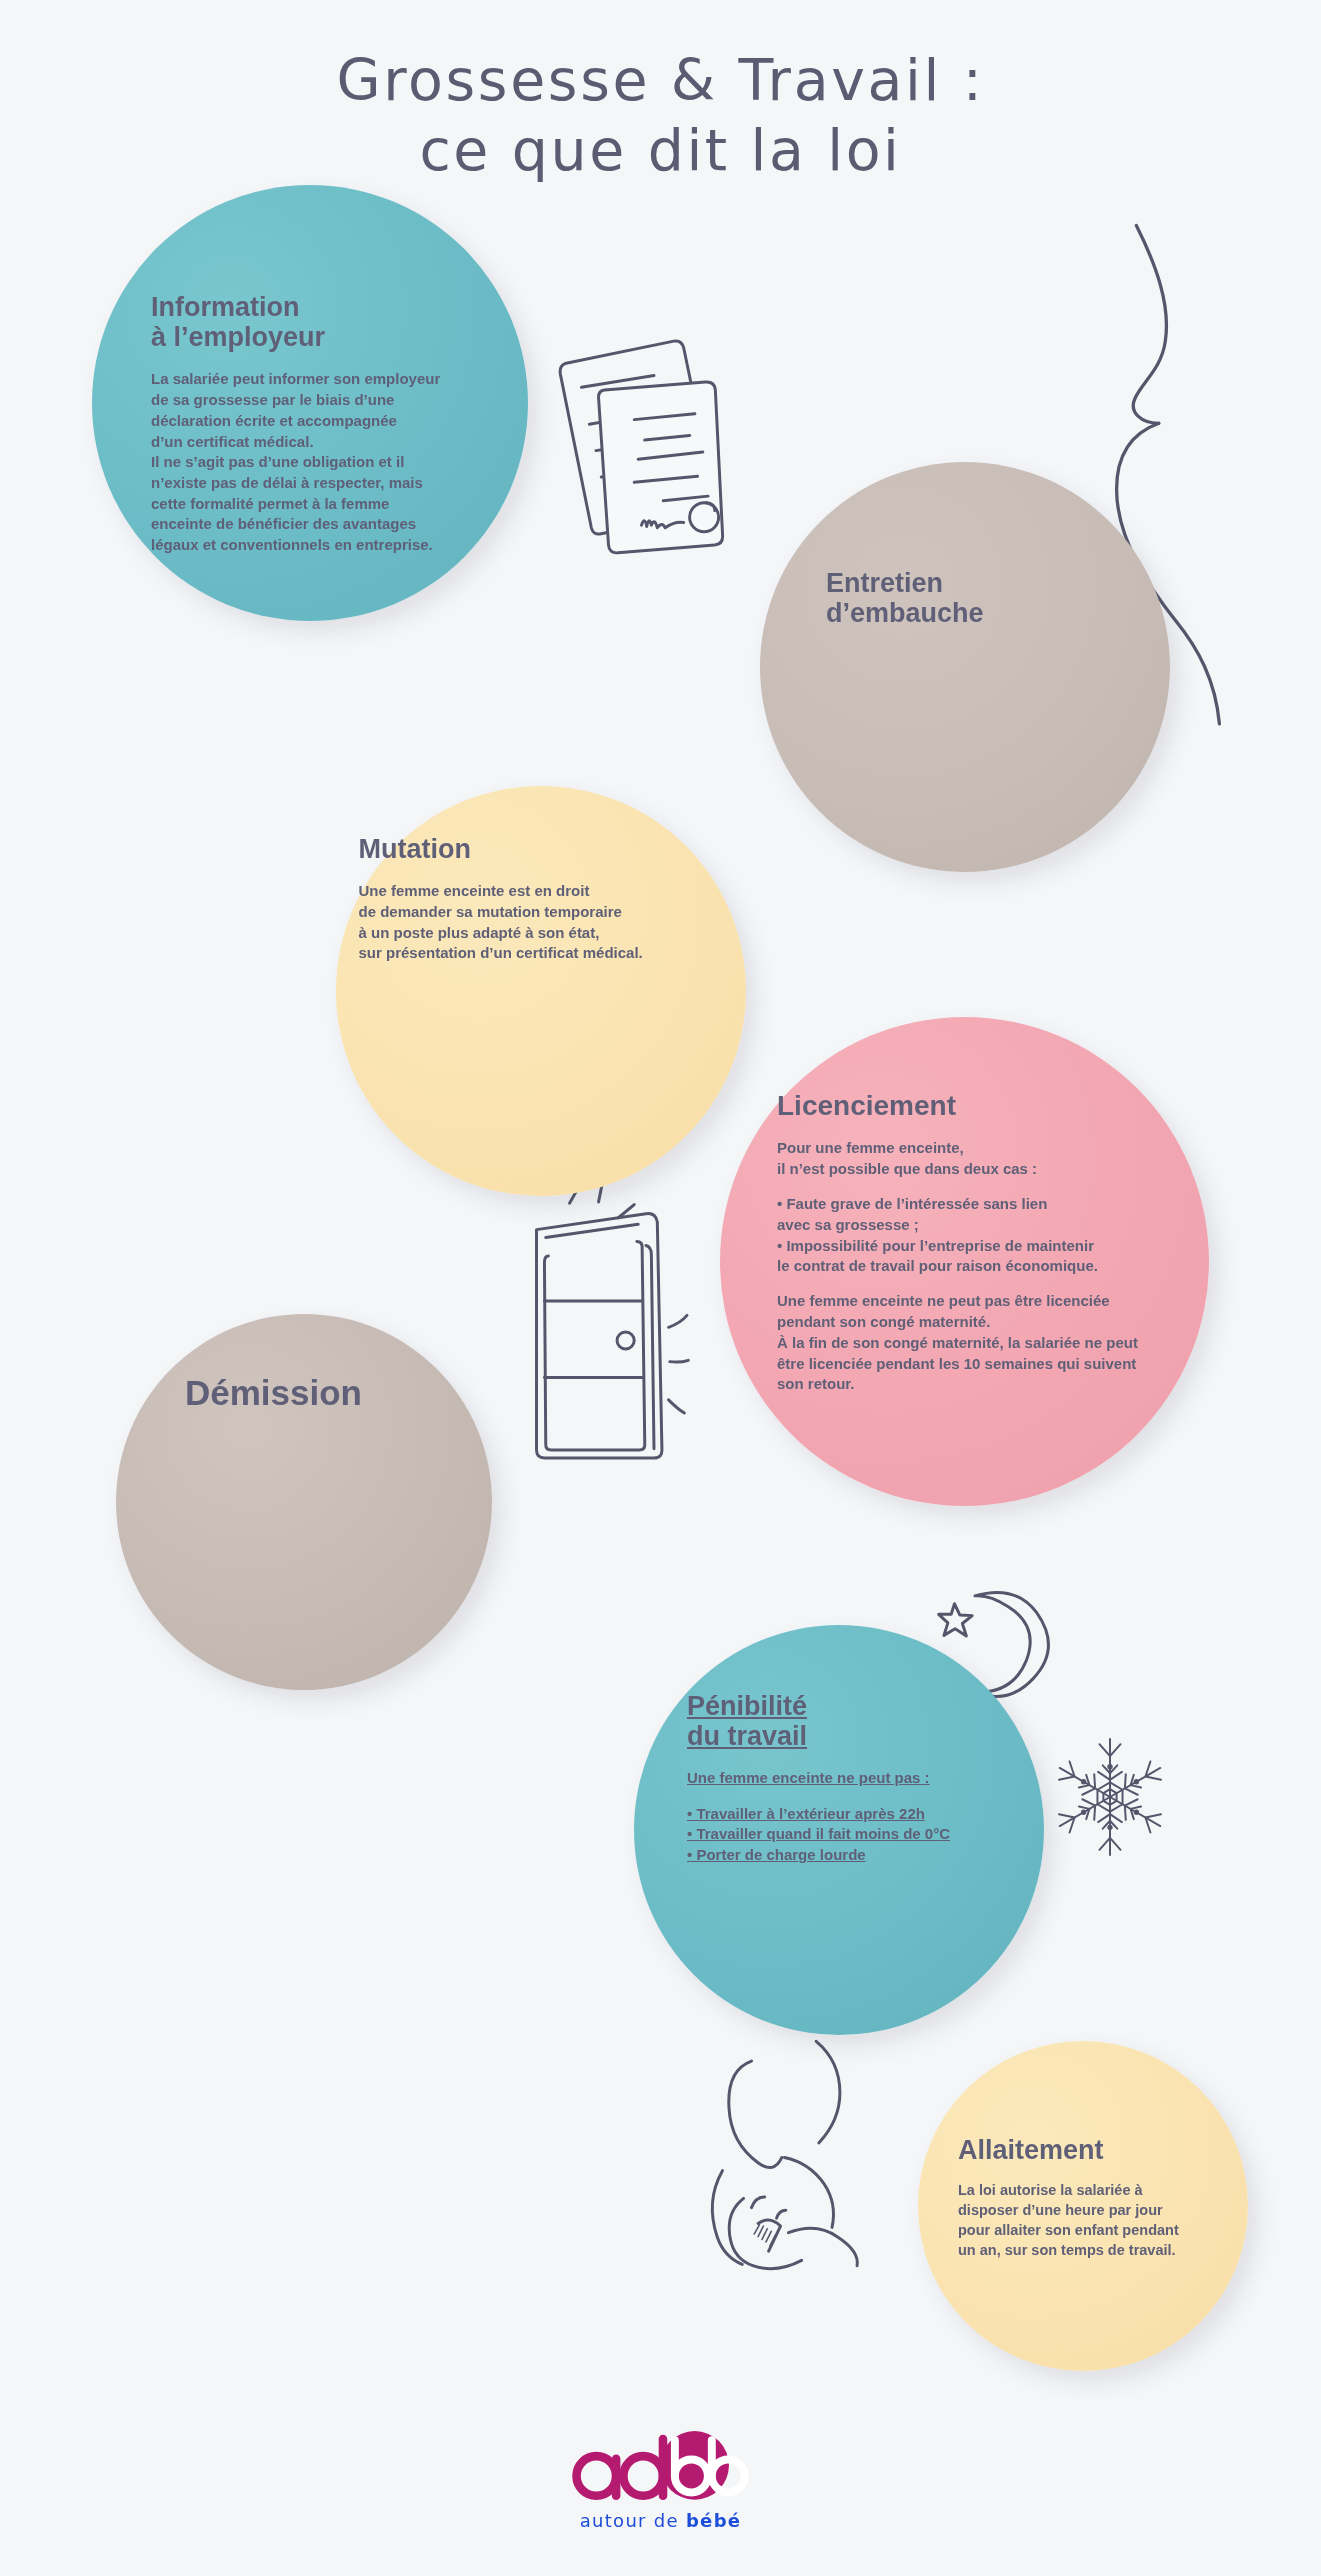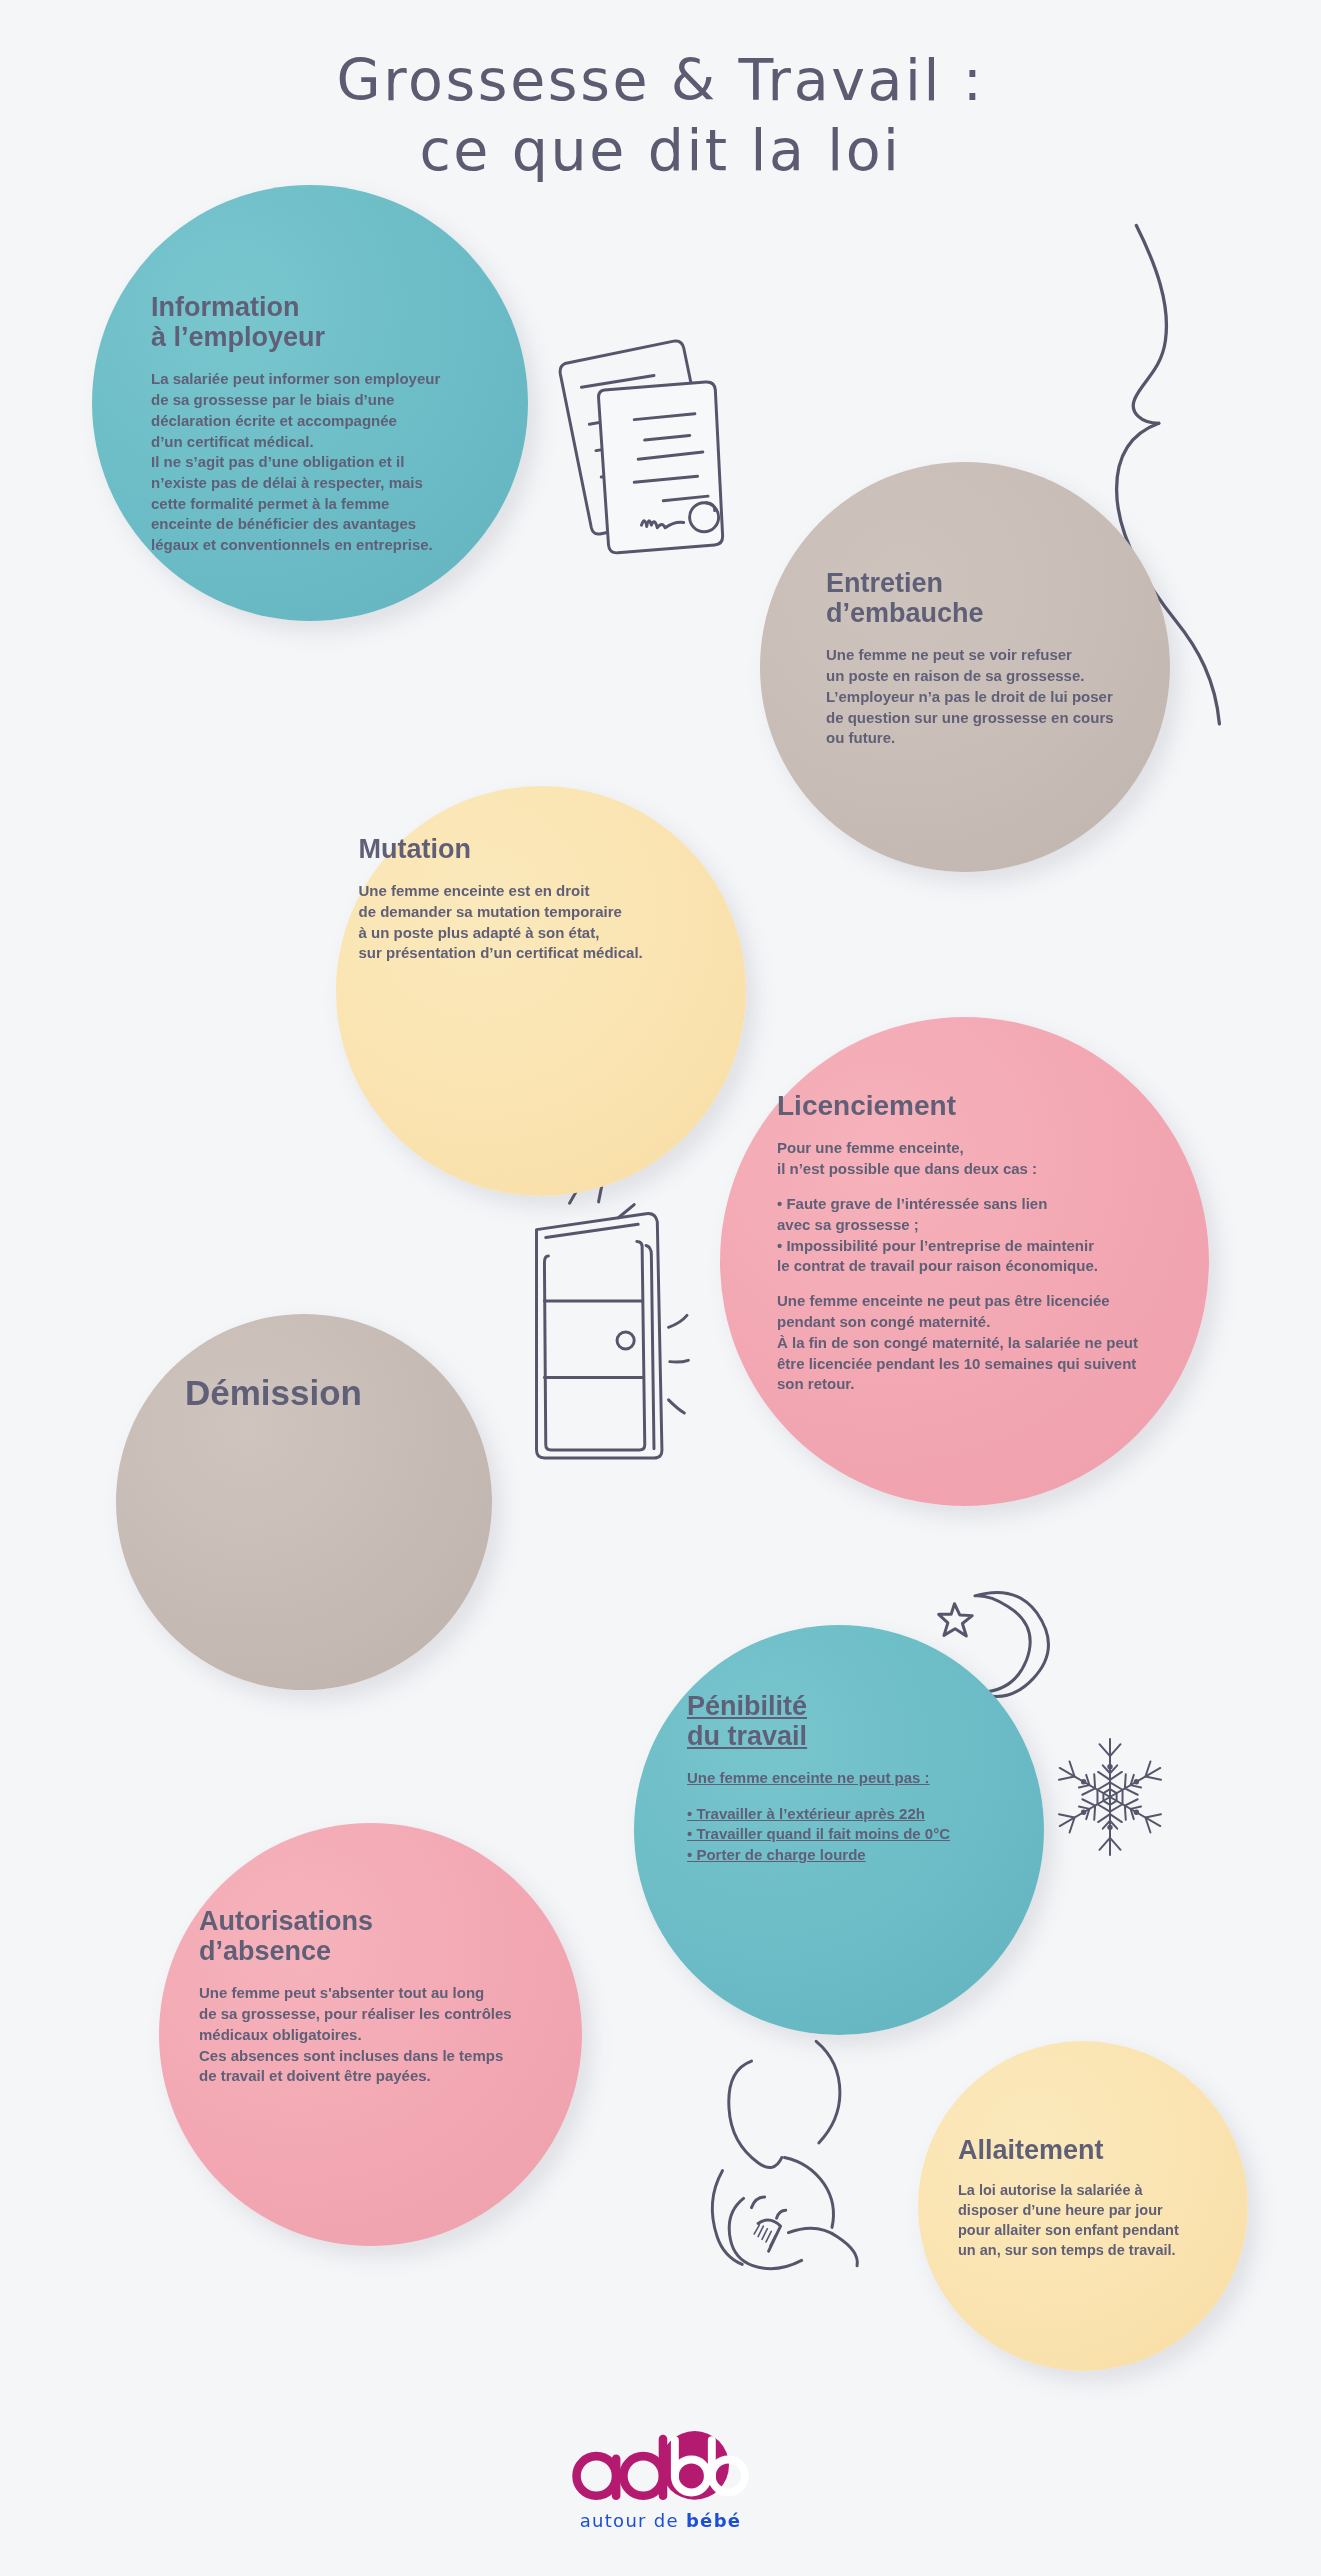--- a/index.html
+++ b/index.html
@@ -291,25 +291,20 @@
 cette formalité permet à la femme
 enceinte de bénéficier des avantages
 légaux et conventionnels en entreprise.</div>
     </div>
   </div>
 
   <div class="bubble" id="bub-entretien">
     <div class="inner">
       <div class="b-title">Entretien
 d’embauche</div>
-      <div class="b-body">Une femme ne peut se voir refuser
-un poste en raison de sa grossesse.
-L’employeur n’a pas le droit de lui poser
-de question sur une grossesse en cours
-ou future.</div>
     </div>
   </div>
 
   <div class="bubble" id="bub-mutation">
     <div class="inner">
       <div class="b-title">Mutation</div>
       <div class="b-body">Une femme enceinte est en droit
 de demander sa mutation temporaire
 à un poste plus adapté à son état,
 sur présentation d’un certificat médical.</div>
@@ -343,31 +338,20 @@
     <div class="inner">
       <div class="b-title">Pénibilité
 du travail</div>
       <div class="b-body">Une femme enceinte ne peut pas :</div>
       <div class="b-list">• Travailler à l’extérieur après 22h
 • Travailler quand il fait moins de 0°C
 • Porter de charge lourde</div>
     </div>
   </div>
 
-  <div class="bubble" id="bub-autorisations">
-    <div class="inner">
-      <div class="b-title">Autorisations
-d’absence</div>
-      <div class="b-body">Une femme peut s'absenter tout au long
-de sa grossesse, pour réaliser les contrôles
-médicaux obligatoires.
-Ces absences sont incluses dans le temps
-de travail et doivent être payées.</div>
-    </div>
-  </div>
 
   <div class="bubble" id="bub-allaitement">
     <div class="inner">
       <div class="b-title">Allaitement</div>
       <div class="b-body">La loi autorise la salariée à
 disposer d’une heure par jour
 pour allaiter son enfant pendant
 un an, sur son temps de travail.</div>
     </div>
   </div>

